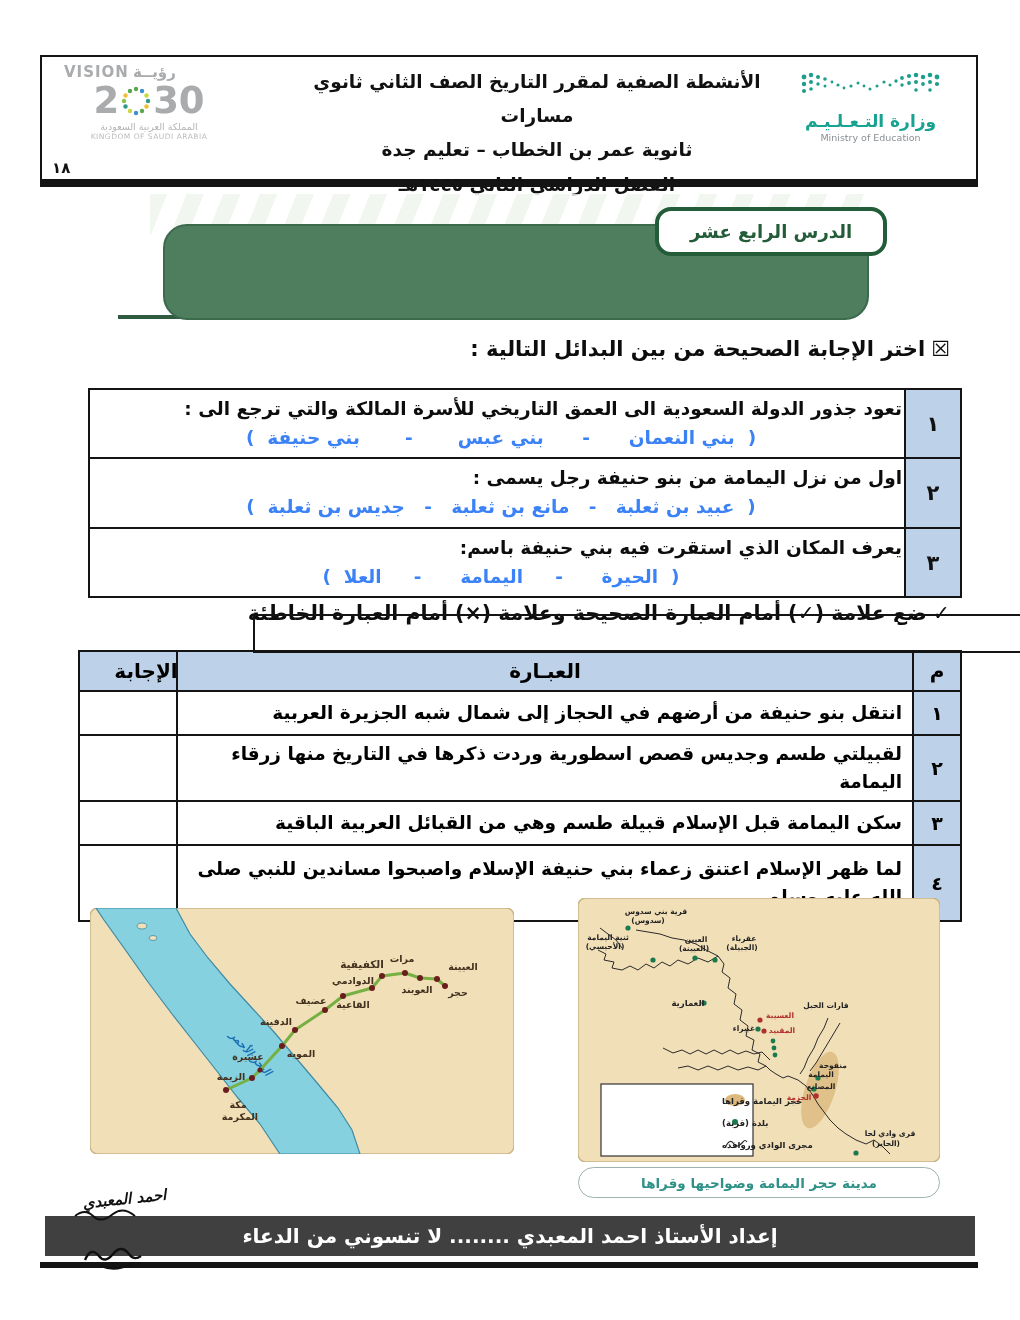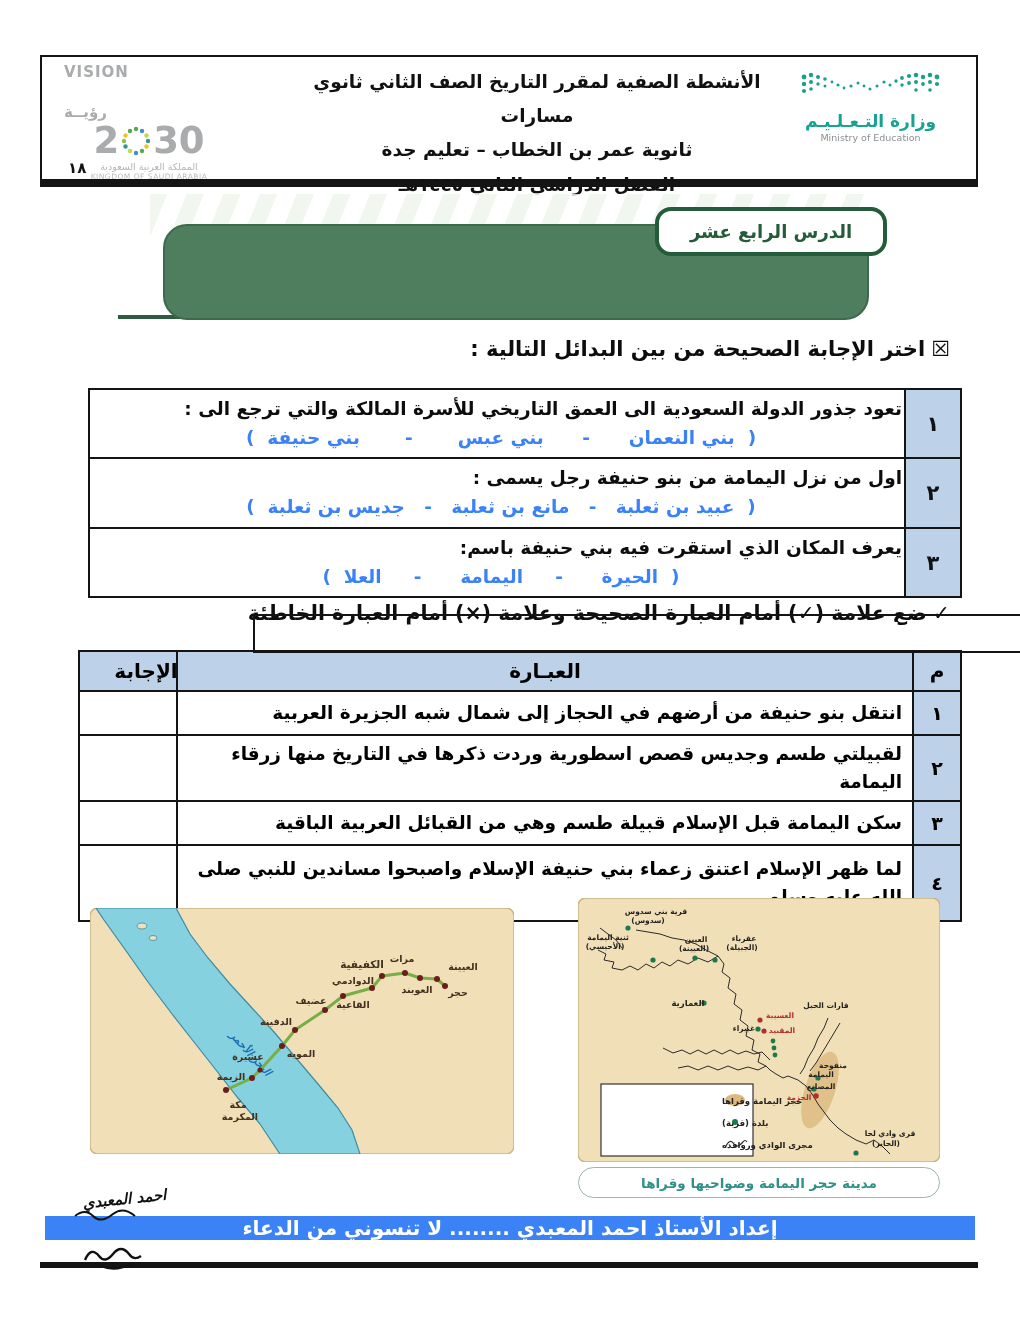--- a/index.html
+++ b/index.html
@@ -6,28 +6,28 @@
   html,body { background:#fff; }
   body { font-family:"DejaVu Sans", sans-serif; }
   .page { position:relative; width:1020px; height:1320px; background:#ffffff; overflow:hidden; }
 
   
   .header-box { position:absolute; left:40px; top:55px; width:938px; height:126px; border:2px solid #141414; background:#fff; }
   .thick-rule { position:absolute; left:40px; width:938px; height:6px; background:#141414; }
   .rule-top { top:181px; } .rule-bottom { top:1262px; }
   .hdr-center { position:absolute; left:250px; top:8px; width:490px; text-align:center; direction:rtl; font-weight:bold; font-size:18.5px; line-height:1.85; color:#111; }
   .vision { position:absolute; left:22px; top:6px; width:170px; text-align:center; color:#a9abad; }
-  .vision .row1 { font-size:15px; letter-spacing:1px; font-weight:bold; color:#a9abad; display:flex; justify-content:flex-start; gap:22px; align-items:baseline;flex-direction:column; }
+  .vision .row1 { font-size:15px; letter-spacing:1px; font-weight:bold; color:#a9abad; display:flex; justify-content:flex-start; gap:4px; align-items:baseline; }
   .vision .row2 { display:flex; justify-content:center; align-items:center; font-size:37px; font-weight:bold; color:#a9abad; line-height:1; margin-top:1px; }
   .vision .k1 { font-size:9.5px; margin-top:2px; color:#b3b5b7; }
   .vision .k2 { font-size:7.5px; letter-spacing:.5px; color:#b9bbbd; }
   .ministry { position:absolute; right:18px; top:12px; width:175px; text-align:center; }
   .ministry .m-ar { color:#18a390; font-weight:bold; font-size:17px; margin-top:2px; letter-spacing:1px; }
   .ministry .m-en { color:#8a8f93; font-size:9.5px; margin-top:1px; }
-  .page-num { position:absolute; left:26px; bottom:2px; font-weight:bold; font-size:15px; color:#111; }
+  .page-num { position:absolute; left:10px; bottom:2px; font-weight:bold; font-size:15px; color:#111; }
 
   
   .watermark { position:absolute; left:150px; top:194px; width:720px; height:46px;
     background:repeating-linear-gradient(112deg,#eef4ec 0 16px,#ffffff 16px 34px); opacity:.8; }
   .title-box { position:absolute; left:163px; top:224px; width:706px; height:96px; background:#4f7e5f; border:2px solid #3c6a4d; border-radius:24px; z-index:2; display:flex; flex-direction:column; justify-content:center; align-items:center; direction:rtl; }
   .title-box .t1 { color:#fff; font-weight:bold; font-size:26px; line-height:1.35; }
   .title-underline { position:absolute; left:118px; top:315px; width:110px; height:4px; background:#2f5b40; z-index:1; }
   .lesson-badge { position:absolute; left:655px; top:207px; width:232px; height:49px; background:#fff; border:4px solid #235c38; border-radius:16px; z-index:3; display:flex; align-items:center; justify-content:center; }
   .lesson-badge span { color:#235c38; font-weight:bold; font-size:18px; }
 
@@ -64,21 +64,21 @@
   .map-frame { position:absolute; }
   .map-left { left:90px; top:908px; width:424px; height:246px; }
   .map-right { left:578px; top:898px; width:362px; height:264px; }
   .map-frame svg { display:block; }
   .caption { position:absolute; background:#fff; border:1.5px solid #9fb3ad; border-radius:16px; display:flex; align-items:center; justify-content:center; direction:rtl; }
   .cap-left { left:90px; top:1159px; width:424px; height:33px; }
   .cap-right { left:578px; top:1167px; width:362px; height:31px;text-align:center; }
   .caption span { color:#2f9187; font-weight:bold; font-size:13.5px; }
 
   
-  .footer-bar { position:absolute; left:45px; top:1216px; width:930px; height:24px; background:#3b82f6; display:flex; align-items:center; justify-content:center; direction:rtl; }
+  .footer-bar { position:absolute; left:45px; top:1216px; width:930px; height:40px; background:#404040; display:flex; align-items:center; justify-content:center; direction:rtl; }
   .footer-bar span { color:#fff; font-weight:bold; font-size:20px; }
   .signature { position:absolute; left:45px; top:1188px; width:160px; height:88px; z-index:4; }
 </style>
 </head>
 <body>
 
 <div class="page">
 
   <div class="header-box">
     <div class="vision">

